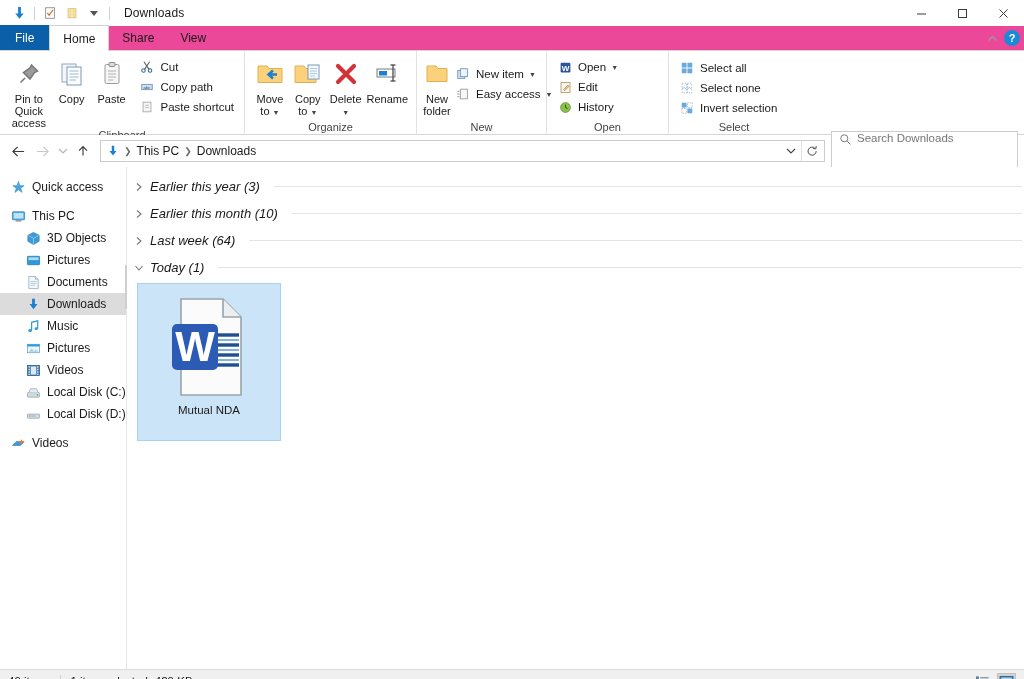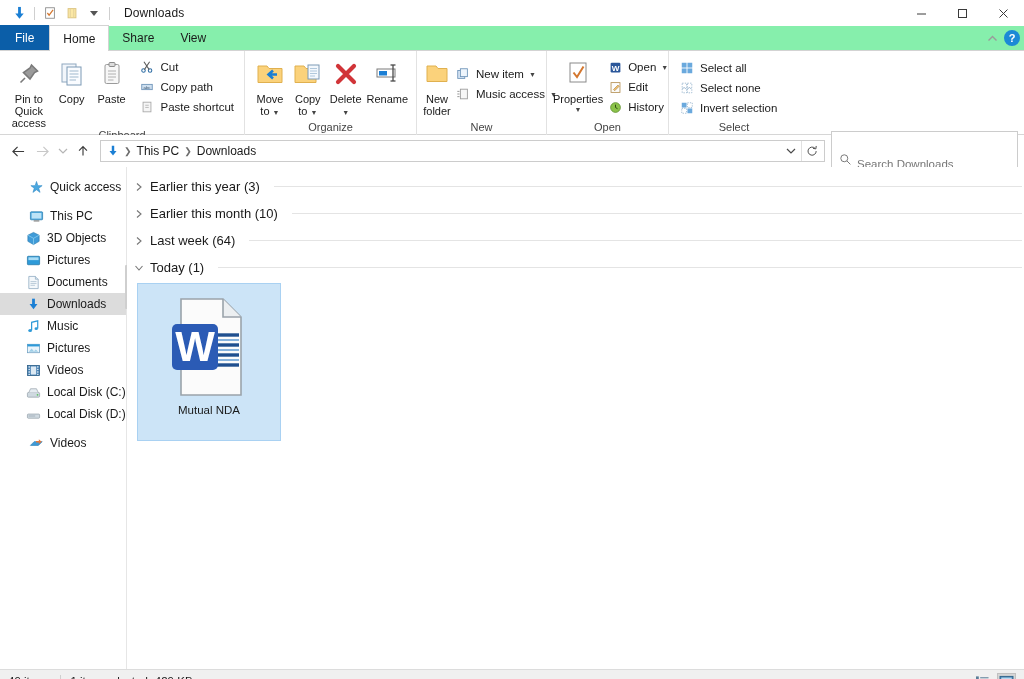--- a/index.html
+++ b/index.html
@@ -30,21 +30,21 @@
   }
   .wincontrols { position: absolute; right: 0; top: 0; display: flex; height: 26px; }
   .wc {
     width: 41px; height: 26px;
     display: flex; align-items: center; justify-content: center;
   }
 
   
   .tabstrip {
     height: 25px; width: 100%;
-    background: #86efac;
+    background: #ec4899;
     display: flex; align-items: flex-end;
     position: relative;
     border-bottom: 1px solid #d3d3d3;
   }
   .tab {
     height: 25px; padding: 0 13px;
     display: flex; align-items: center;
     font-size: 12px; color: #1a1a1a;
     position: relative;
   }
@@ -126,61 +126,61 @@
   }
   .crumb { font-size: 12px; color: #1a1a1a; padding: 0 4px; }
   .crumb-sep { font-size: 9px; color: #6d6d6d; padding: 0 1px; }
   .crumb-icon { width: 20px; display: flex; align-items: center; justify-content: center; }
   .crumb-spacer { flex: 1; }
   .crumb-ctl { width: 20px; display: flex; align-items: center; justify-content: center; color: #3a3a3a; }
   .crumb-div { width: 1px; height: 20px; background: #e0e0e0; }
   .searchbox {
     width: 187px; height: 40px; margin-left: 6px;
     border: 1px solid #cccccc; background: #fff;
-    display: flex; align-items: flex-end; gap: 5px; padding: 0 7px;
+    display: flex; align-items: flex-start; gap: 5px; padding: 0 7px;
   }
   .searchbox .ph { font-size: 11.5px; color: #767676; }
 
   
   .main { display: flex; height: 502px; width: 100%; background: #fff; }
   .nav-pane {
     width: 126px; height: 100%;
     background: #ffffff;
     padding-top: 9px;
     position: relative;
     overflow: hidden;
   }
   .splitter { width: 1px; background: #e6e6e6; height: 100%; position: relative; }
   .splitter-grip {
     position: absolute; top: 98px; left: -1px;
     width: 3px; height: 44px; background: #cfcfcf; border-radius: 1px;
   }
   .nav-item {
     height: 22px; display: flex; align-items: center;
-    padding-left: 28px; gap: 6px;
+    padding-left: 10px; gap: 6px;
     font-size: 12px; color: #1a1a1a;
   }
   .nav-item.indent { padding-left: 25px; align-items: center; }
   .nav-item.selected { background: #dcdcdc; }
   .nav-ico { width: 16px; height: 16px; display: flex; align-items: center; justify-content: center; flex: none; }
   .nav-gap { height: 7px; }
 
   .content {
     flex: 1; height: 100%;
     background: #ffffff;
     padding-top: 6px;
     position: relative;
     overflow: hidden;
   }
   .group-hdr {
     height: 27px; display: flex; align-items: center;
     padding-left: 6px; gap: 5px;
   }
   .chev { width: 12px; color: #767676; font-size: 11px; display: flex; align-items: center; justify-content: center; }
-  .group-title { font-size: 13px; color: #1a1a1a; white-space: nowrap; }
+  .group-title { font-size: 13px; color: #1a1a1a; white-space: nowrap; font-style: italic; }
   .group-rule { flex: 1; height: 1px; background: #e4e4e4; margin-left: 9px; margin-right: 2px; }
 
   .tilegrid { display: flex; flex-wrap: wrap; padding-left: 10px; padding-top: 2px; }
   .tile {
     width: 144px; height: 158px;
     display: flex; flex-direction: column; align-items: center;
     padding-top: 10px;
   }
   .tile.selected { background: #cce4f7; border: 1px solid #a9d1f2; }
   .tile-ico { width: 96px; height: 106px; display: flex; align-items: center; justify-content: center; }
@@ -426,40 +426,30 @@
           <span class="small-ico">
             <svg width="14" height="14" viewBox="0 0 16 16">
               <rect x="5" y="2.5" width="8" height="11" fill="#f7f7f7" stroke="#9a9a9a"></rect>
               <g stroke="#8a8a8a" stroke-width="1">
                   <line x1="1.5" y1="5" x2="4" y2="5"></line>
                   <line x1="1.5" y1="8" x2="4" y2="8"></line>
                   <line x1="1.5" y1="11" x2="4" y2="11"></line>
                 </g>
             </svg>
           </span>
-          <span>Music access</span>
+          <span>Easy access</span>
           <span class="caret">▼</span>
         </div>
       </div>
     </div>
     <div class="rgroup-label">New</div>
   </div>
 
   <div class="rgroup" style="width:122px">
     <div class="rgroup-body">
-      <div class="big-btn" style="width:52px">
-        <div class="big-ico">
-          <svg width="26" height="28" viewBox="0 0 26 28">
-            <rect x="5" y="3" width="16" height="19" fill="#fff" stroke="#8a8a8a"></rect>
-            <path d="M8.5 12.5 L12 17 L18.5 6.5" stroke="#d4772f" stroke-width="2" fill="none"></path>
-          </svg>
-        </div>
-        <div class="lbl">Properties</div>
-        <div class="caret" style="margin-top:1px">▼</div>
-      </div>
       <div class="small-col">
         <div class="small-btn">
           <span class="small-ico">
             <svg width="13" height="13" viewBox="0 0 16 16">
               <rect x="2" y="2" width="12" height="12" rx="1.5" fill="#2b579a"></rect>
               <text x="8" y="12" font-size="10" font-weight="bold" text-anchor="middle" fill="#fff" font-family="'Liberation Sans',sans-serif">W</text>
             </svg>
           </span>
           <span>Open</span>
           <span class="caret">▼</span>

